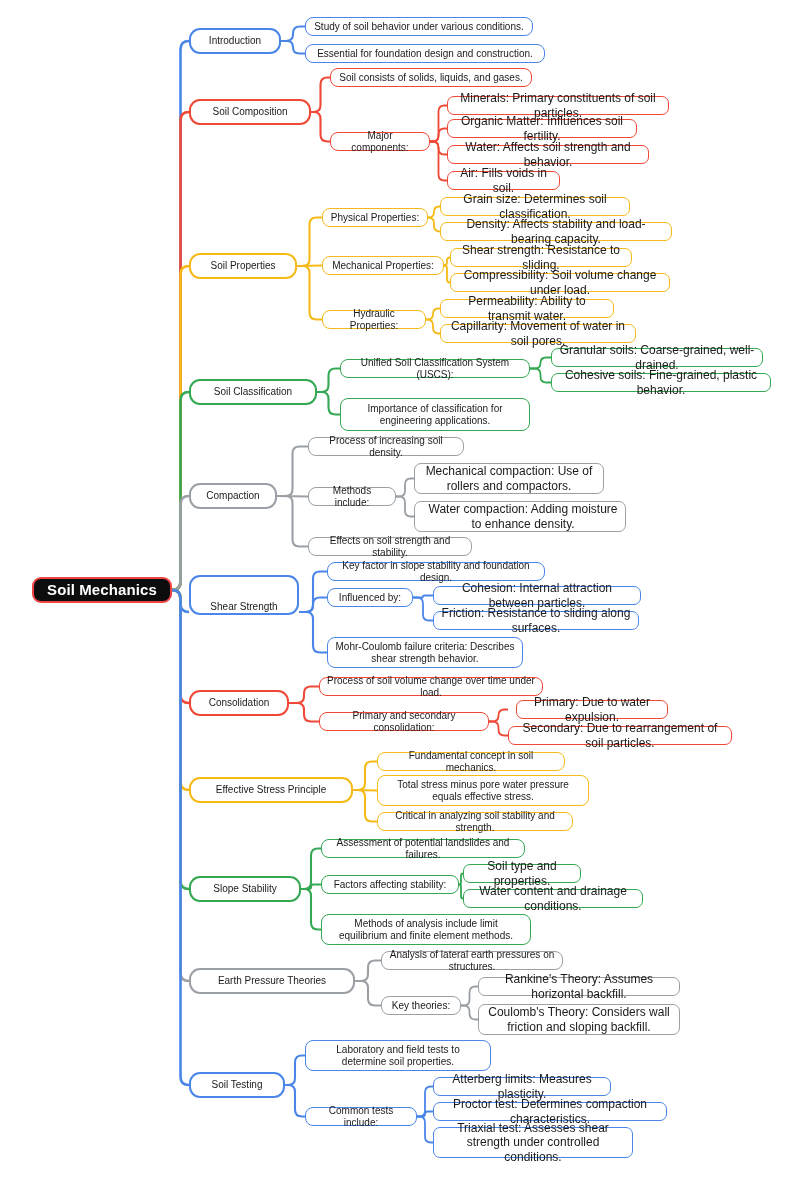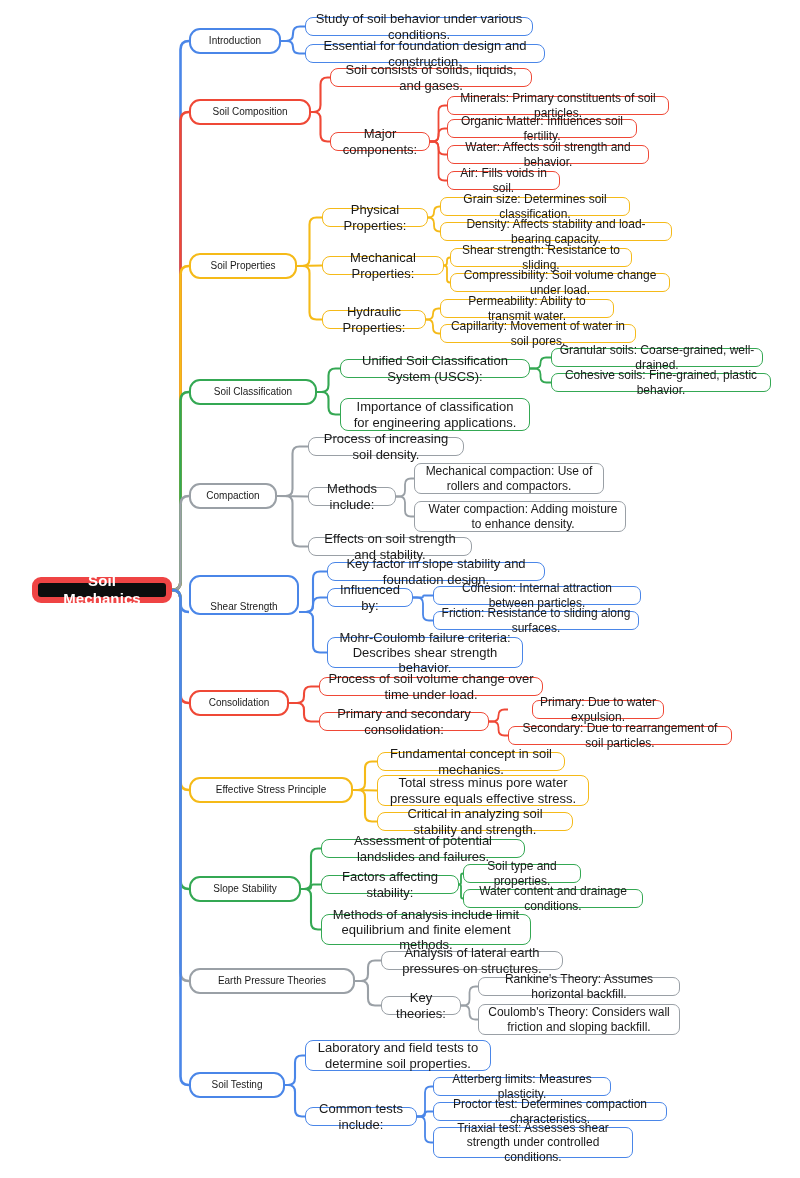--- a/index.html
+++ b/index.html
@@ -37,42 +37,42 @@
     color: #1a1a1a;
   }
   .node .label {
     display: block;
     width: 100%;
     line-height: 1.18;
   }
   
   .n-root {
     background: #0d0d0d;
-    border: 6px solid #ef4444;
+    border: 2px solid #ef4444;
     border-radius: 9px;
     color: #ffffff;
     font-size: 15px;
     font-weight: bold;
     padding: 0 10px;
     letter-spacing: .1px;
   }
   
   .n-l1 {
     border-width: 2px;
     border-style: solid;
     border-radius: 11px;
     font-size: 10px;
     padding: 0 9px;
   }
   
   .n-l2 {
     border-width: 1.6px;
     border-style: solid;
     border-radius: 8px;
-    font-size: 13px;
+    font-size: 10px;
     padding: 0 7px;
   }
   
   .n-l3 {
     border-width: 1.5px;
     border-style: solid;
     border-radius: 7px;
     font-size: 12px;
     padding: 0 6px;
   }
@@ -263,21 +263,21 @@
       </div>
       <div class="node n-l1" style="left: 189px; top: 690px; width: 100px; height: 26px; border-color: rgb(239, 72, 54);">
         <span class="label">Consolidation</span>
       </div>
       <div class="node n-l2" style="left: 319px; top: 677px; width: 224px; height: 19px; border-color: rgb(239, 72, 54);">
         <span class="label">Process of soil volume change over time under load.</span>
       </div>
       <div class="node n-l2" style="left: 319px; top: 712px; width: 170px; height: 19px; border-color: rgb(239, 72, 54);">
         <span class="label">Primary and secondary consolidation:</span>
       </div>
-      <div class="node n-l3" style="left: 532px; top: 700px; width: 132px; height: 19px; border-color: rgb(239, 72, 54);">
+      <div class="node n-l3" style="left: 516px; top: 700px; width: 152px; height: 19px; border-color: rgb(239, 72, 54);">
         <span class="label">Primary: Due to water expulsion.</span>
       </div>
       <div class="node n-l3" style="left: 508px; top: 726px; width: 224px; height: 19px; border-color: rgb(239, 72, 54);">
         <span class="label">Secondary: Due to rearrangement of soil particles.</span>
       </div>
       <div class="node n-l1" style="left: 189px; top: 777px; width: 164px; height: 26px; border-color: rgb(245, 186, 24);">
         <span class="label">Effective Stress Principle</span>
       </div>
       <div class="node n-l2" style="left: 377px; top: 752px; width: 188px; height: 19px; border-color: rgb(245, 186, 24);">
         <span class="label">Fundamental concept in soil mechanics.</span>

